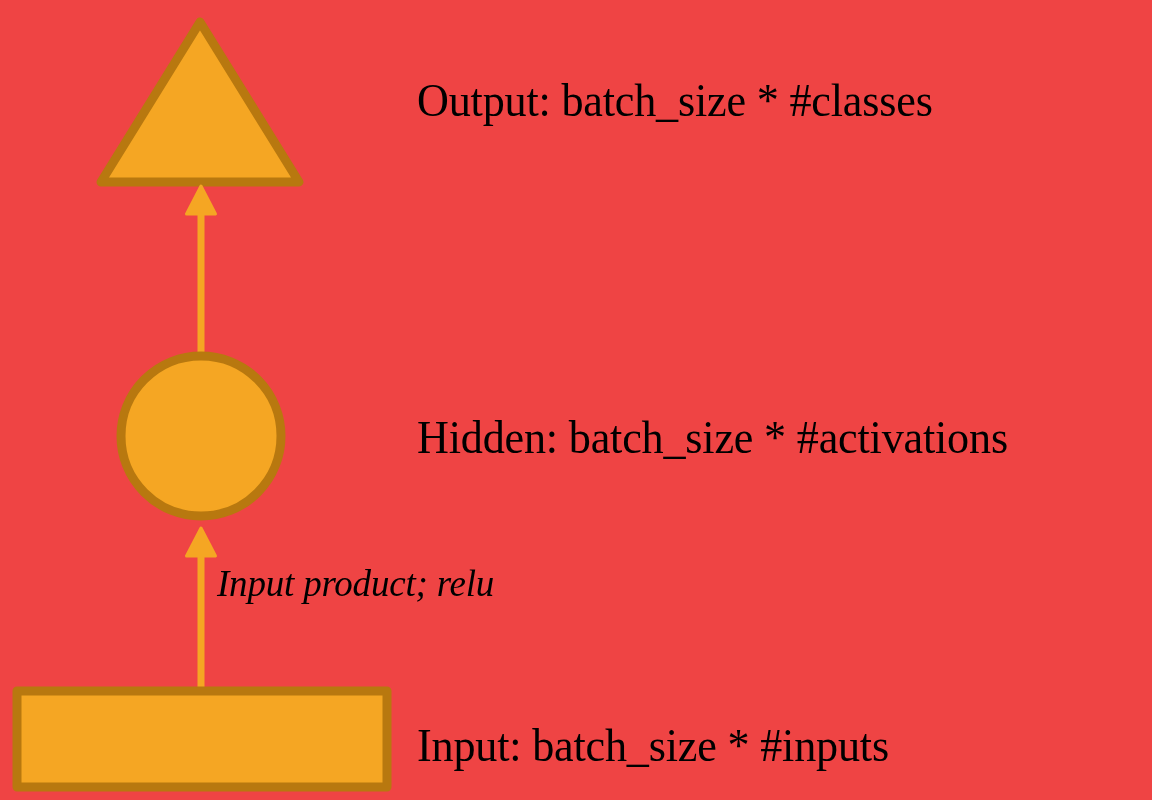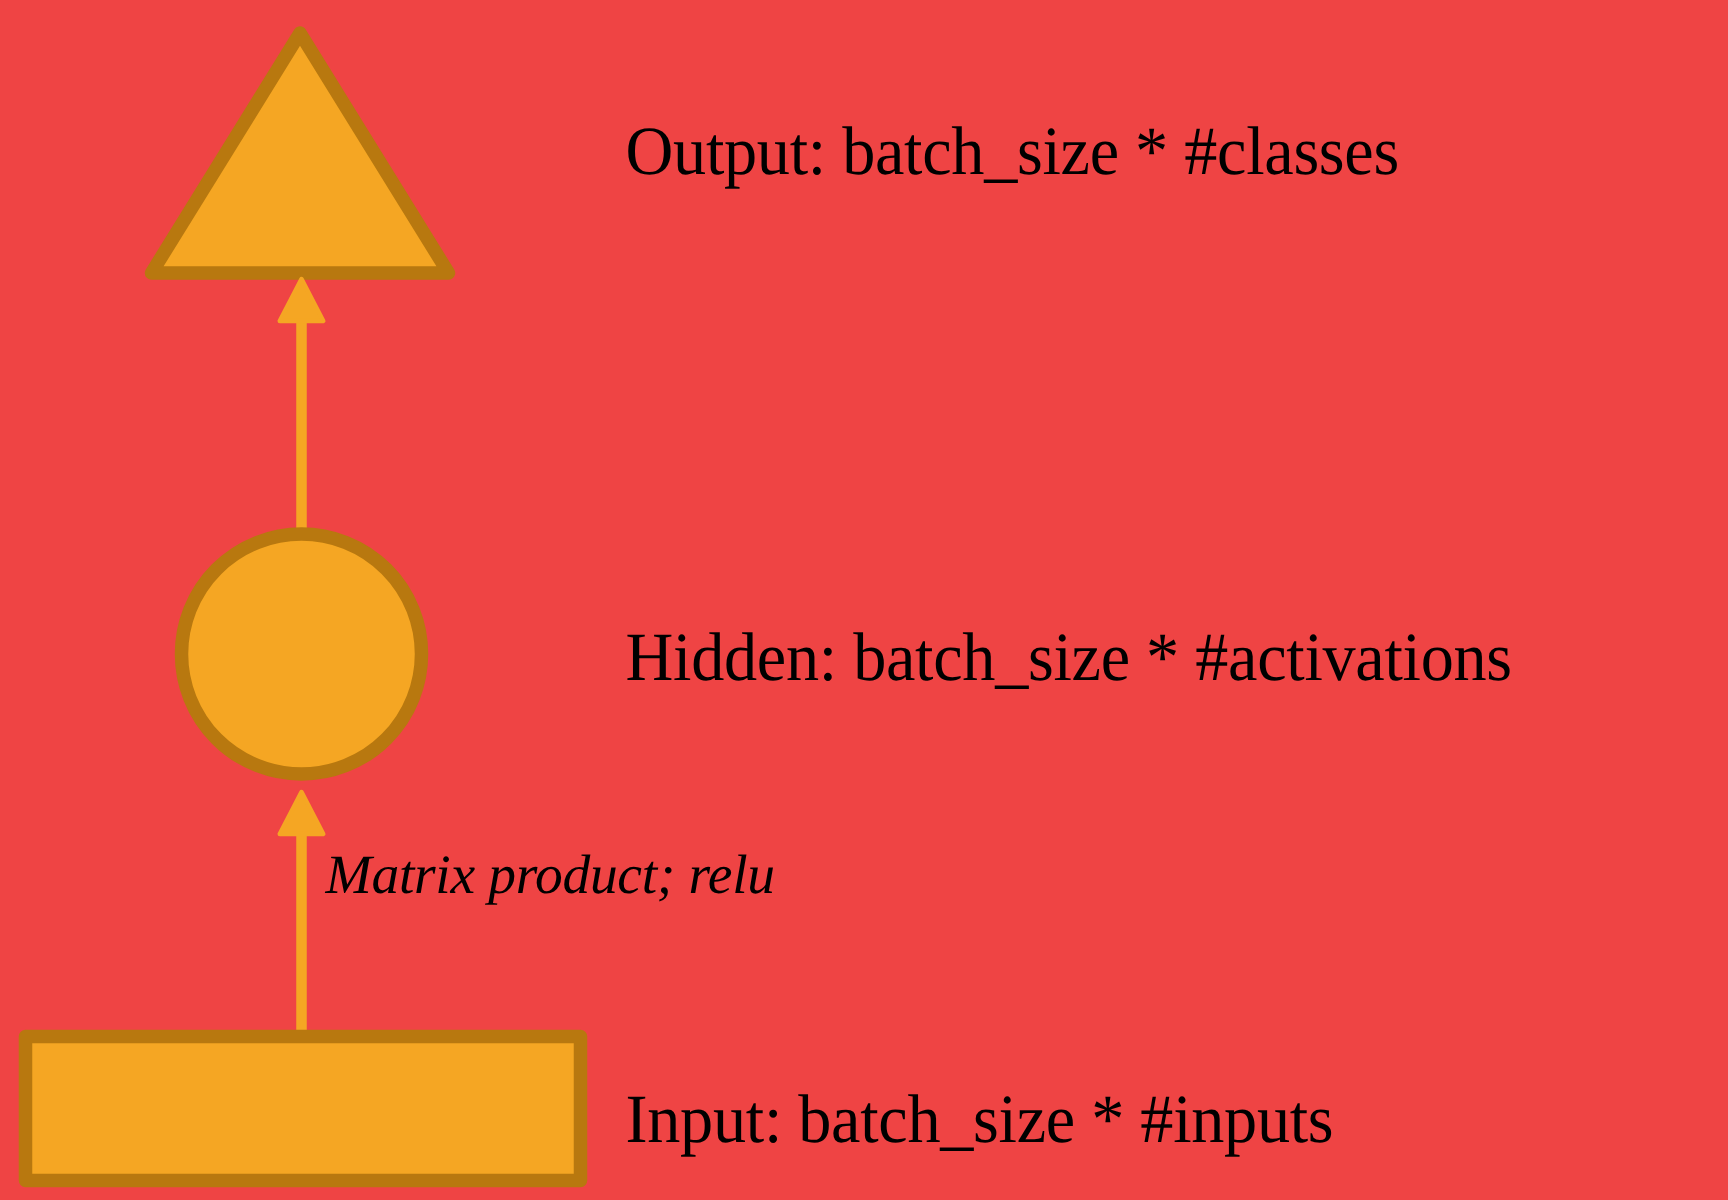--- a/index.html
+++ b/index.html
@@ -84,15 +84,15 @@
     <rect x="17" y="691" width="370" height="96" fill="#F5A623" stroke="#B8780F" stroke-width="9" stroke-linejoin="round"></rect>
   </svg>
 
   <div class="node-label" id="label-output">Output: batch_size * #classes</div>
 
   <div class="node-label" id="label-hidden">Hidden: batch_size * #activations</div>
 
   <div class="node-label" id="label-input">Input: batch_size * #inputs</div>
 
 
-  <div class="edge-label" id="label-edge-bottom">Matrix product; relu</div>
+  <div class="edge-label" id="label-edge-bottom">Input product; relu</div>
 
 </div>
 
 </body></html>

